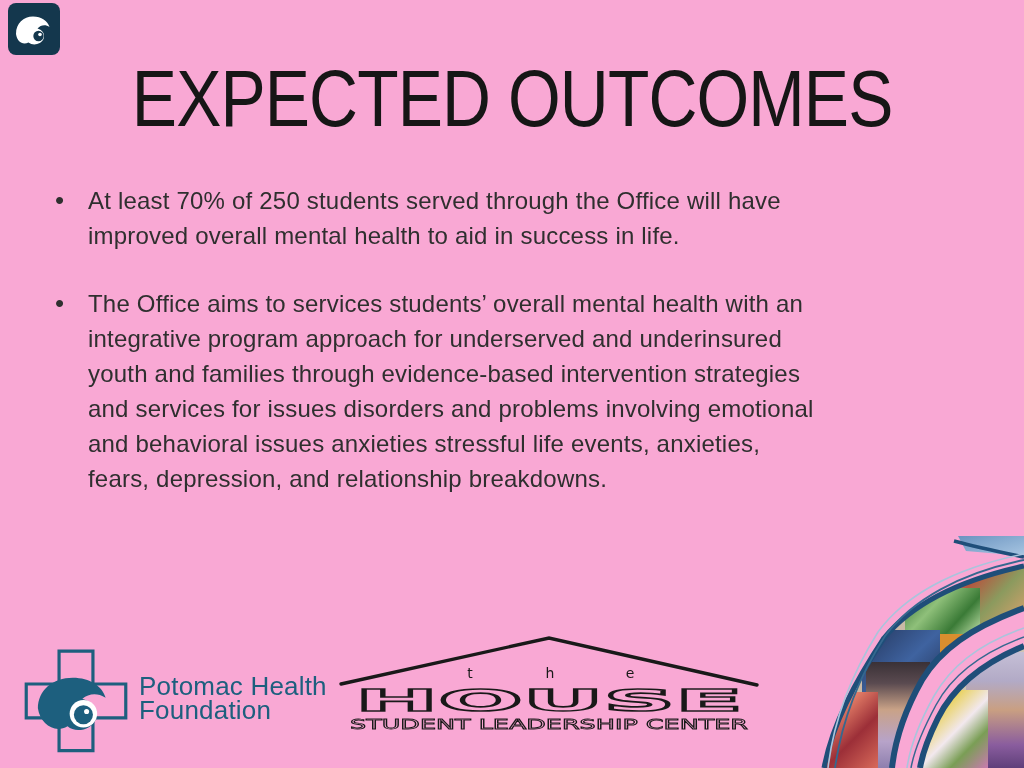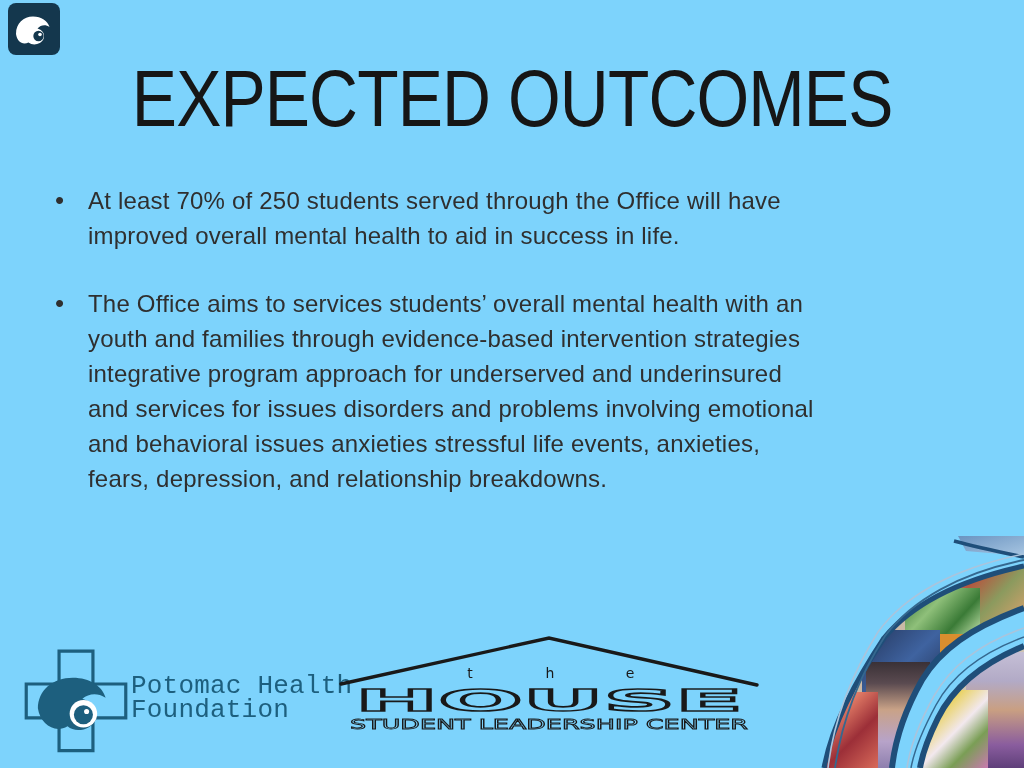--- a/index.html
+++ b/index.html
@@ -1,17 +1,17 @@
 <!DOCTYPE html>
 <html><head>
 <meta charset="utf-8">
 <style>
   html,body{margin:0;padding:0;background:#888;}
   #slide{
-    position:relative;width:1024px;height:768px;background:#7dd3fc;
+    position:relative;width:1024px;height:768px;background:#f9a8d4;
     overflow:hidden;font-family:"Liberation Sans",sans-serif;
   }
   
   #corner-icon{position:absolute;left:8px;top:3px;width:52px;height:52px;}
   
   #title{position:absolute;top:56px;left:0;width:1024px;text-align:center;}
   #title span{
     display:inline-block;font-size:77px;line-height:1.05;color:#161616;
     letter-spacing:-1px;transform:scale(0.88,1.04);transform-origin:center top;
     white-space:nowrap;
@@ -23,21 +23,21 @@
   .bullet .marker{
     width:33px;flex:0 0 33px;font-size:26px;line-height:35px;color:#2f2f2f;
   }
   .bullet .line{
     font-size:24px;line-height:35px;color:#2f2f2f;white-space:nowrap;
     letter-spacing:0.2px;
   }
   
   #phf{position:absolute;left:23px;top:648px;display:flex;}
   #phf-text{
-    margin-left:2px;margin-top:26px;font-family:Liberation Mono, monospace;
+    margin-left:10px;margin-top:26px;font-family:Liberation Sans, sans-serif;
     font-size:26px;line-height:24px;color:#1d5f7e;letter-spacing:0.2px;
   }
   
   #house{position:absolute;left:333px;top:627px;}
   
   #collage{position:absolute;right:0;bottom:0;}
 </style>
 </head>
 <body>
 
@@ -61,22 +61,22 @@
     <div class="lines">
       <div class="line">At least 70% of 250 students served through the Office will have</div>
       <div class="line">improved overall mental health to aid in success in life.</div>
     </div>
   </div>
 
   <div class="bullet" id="bullet-2">
     <span class="marker">•</span>
     <div class="lines">
       <div class="line">The Office aims to services students’ overall mental health with an</div>
+      <div class="line">integrative program approach for underserved and underinsured</div>
       <div class="line">youth and families through evidence-based intervention strategies</div>
-      <div class="line">integrative program approach for underserved and underinsured</div>
       <div class="line">and services for issues disorders and problems involving emotional</div>
       <div class="line">and behavioral issues anxieties stressful life events, anxieties,</div>
       <div class="line">fears, depression, and relationship breakdowns.</div>
     </div>
   </div>
 
   <div id="phf">
     <svg width="106" height="108" viewBox="0 0 100 102" xmlns="http://www.w3.org/2000/svg">
       <path d="M34,3 H66 V34 H97 V66 H66 V97 H34 V66 H3 V34 H34 Z" fill="none" stroke-width="3" stroke="#1d5f7e"></path>
       <path d="M14,57 C14,40 28,28 47,28 C63,28 75,36 78,47

